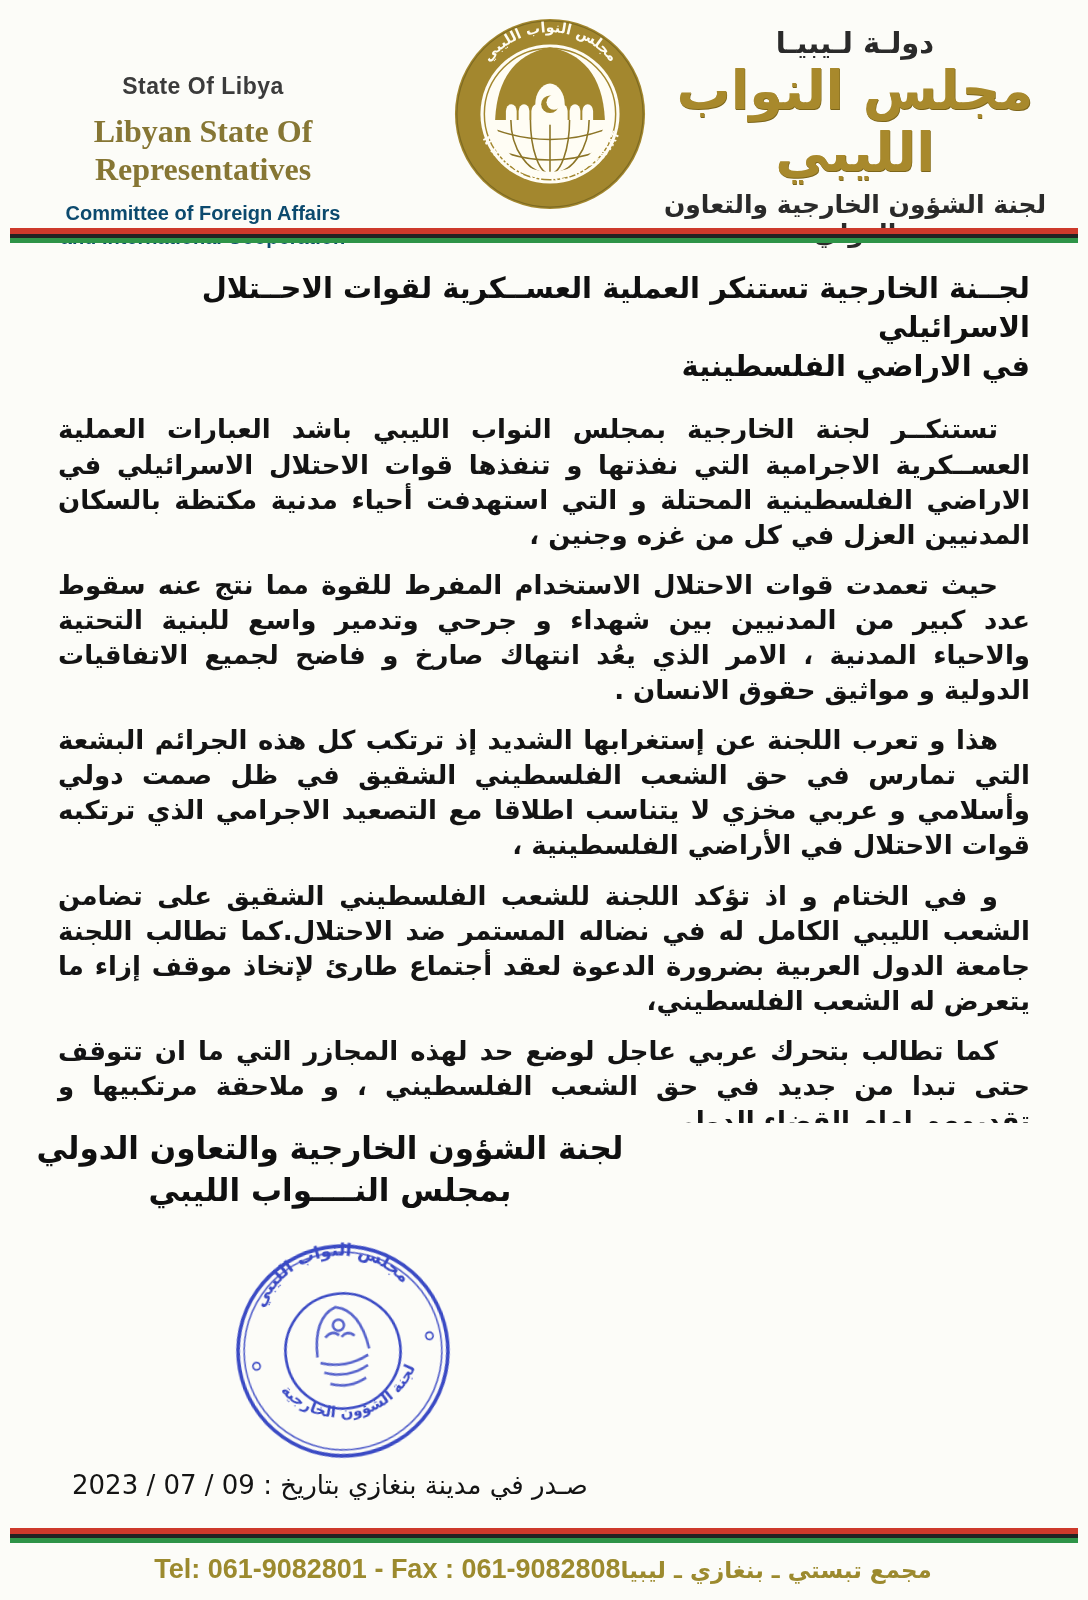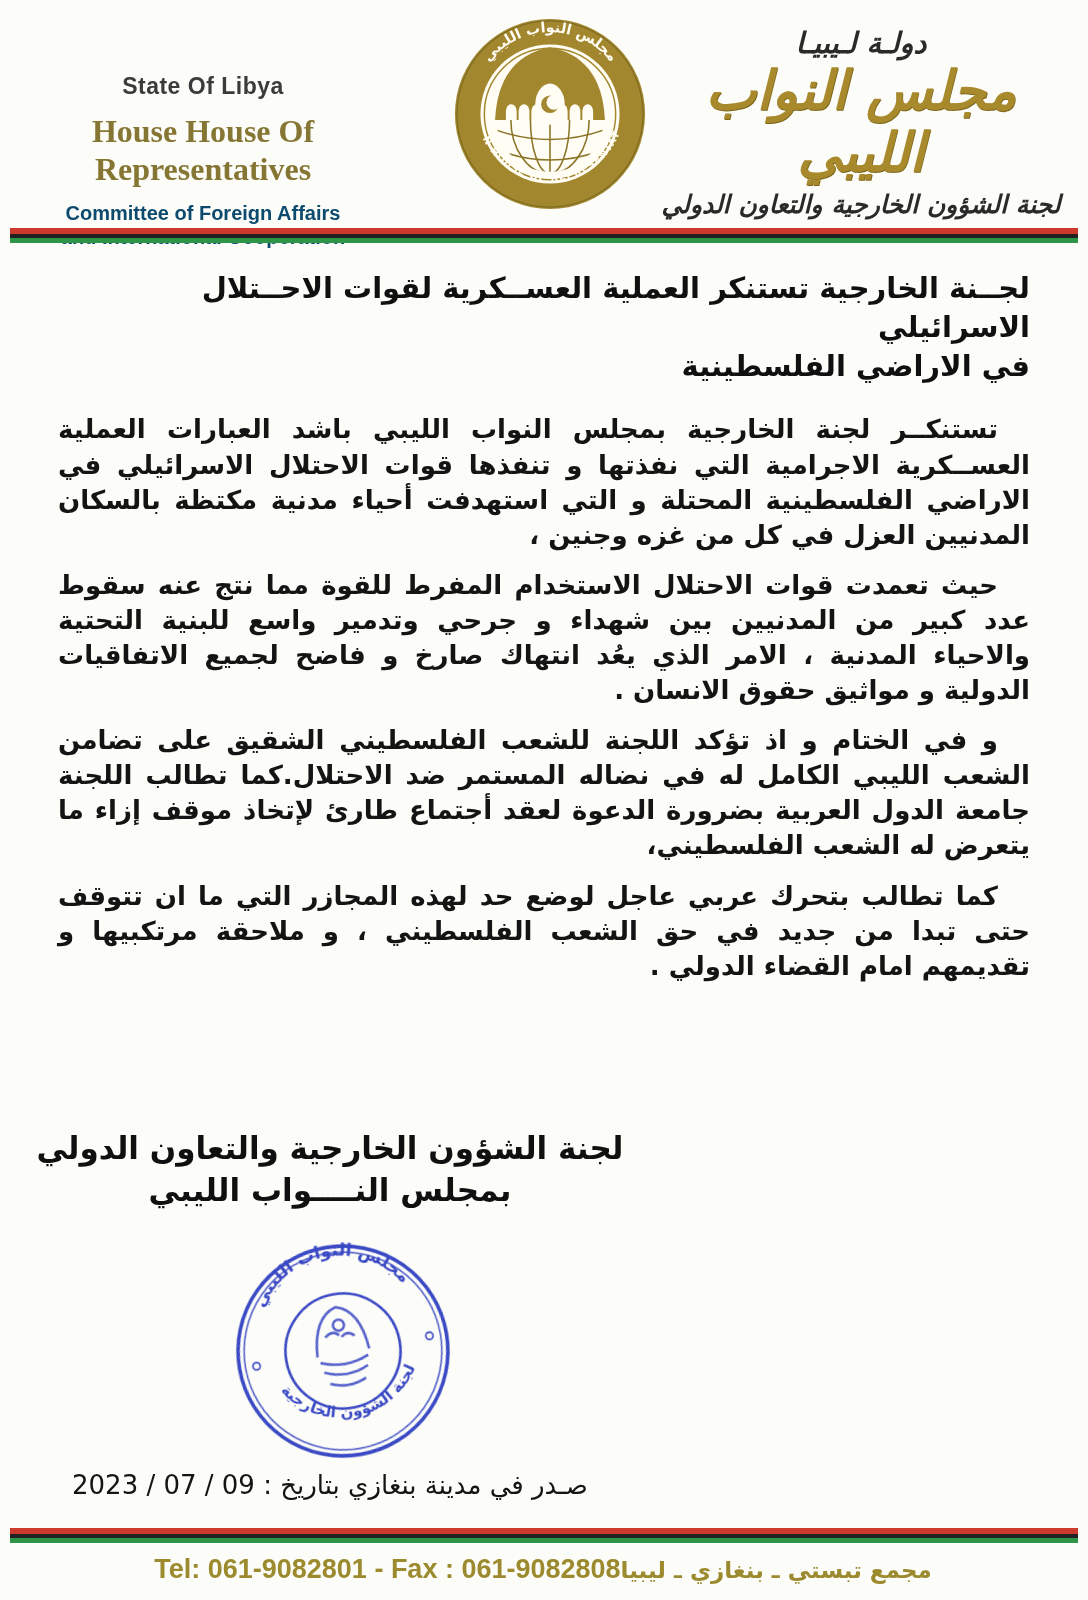--- a/index.html
+++ b/index.html
@@ -14,21 +14,21 @@
   .hdr { position:relative; height:228px; }
   .hdr-left { position:absolute; left:48px; top:40px; width:310px; text-align:center;
               font-family:"Liberation Sans", sans-serif;margin-top:33px; }
   .state   { font-size:23px; font-weight:bold; color:#3b3b3b; letter-spacing:.5px; }
   .house   { font-family:"Liberation Serif", serif; font-size:32px; font-weight:bold;
              color:var(--olive,#867634); line-height:1.18; margin-top:13px; }
   .comm-en { font-size:20px; font-weight:bold; color:#0c4a6e; line-height:1.2; margin-top:12px; }
 
   .hdr-logo { position:absolute; left:452px; top:16px; width:196px; height:196px; }
 
-  .hdr-right { position:absolute; right:22px; top:26px; width:410px; text-align:center; direction:rtl;font-style:italic; }
+  .hdr-right { position:absolute; right:28px; top:26px; width:410px; text-align:center; direction:rtl; }
   .country { font-size:29px; font-weight:bold; color:#2a2a2a; letter-spacing:1px; }
   .callig  { font-size:54px; font-weight:bold; color:var(--gold,#a8892c); line-height:1.15;
              margin-top:0px; text-shadow:0.6px 0.6px 0 #7c651a; }
   .comm-ar { font-size:25px; font-weight:bold; color:#2a2a2a; margin-top:6px; }
 
   
   .flagbar { position:relative; margin:0 10px; }
   .flagbar .r { height:6px; background:var(--flag-red,#cd392b); }
   .flagbar .b { height:4px; background:var(--flag-black,#222222); }
   .flagbar .g { height:5px; background:var(--flag-green,#2e9448); }
@@ -67,21 +67,21 @@
 </head>
 <body>
 
 <div class="page">
 
   <div class="hdr">
 
     <div class="hdr-left">
       <div class="state">State Of Libya</div>
       <div class="house">
-        <div>House House Of</div>
+        <div>Libyan State Of</div>
         <div>Representatives</div>
       </div>
       <div class="comm-en">
         <div>Committee of Foreign Affairs</div>
         <div>and International Cooperation</div>
       </div>
     </div>
 
     <svg class="hdr-logo" viewBox="0 0 200 200">
       <defs>
@@ -139,20 +139,21 @@
     <div class="g"></div>
   </div>
 
   <div class="doc">
     <div class="title">
       <div>لجــنة الخارجية تستنكر العملية العســكرية  لقوات الاحــتلال الاسرائيلي</div>
       <div>في الاراضي الفلسطينية</div>
     </div>
     <p class="para first">تستنكــر لجنة الخارجية بمجلس النواب الليبي باشد العبارات العملية العســكرية الاجرامية التي نفذتها و تنفذها قوات الاحتلال الاسرائيلي في الاراضي الفلسطينية المحتلة و التي استهدفت أحياء مدنية مكتظة بالسكان المدنيين العزل في كل من غزه وجنين ،</p>
     <p class="para">حيث تعمدت قوات الاحتلال الاستخدام المفرط للقوة مما نتج عنه سقوط عدد كبير من المدنيين بين شهداء و جرحي وتدمير واسع للبنية التحتية والاحياء المدنية ، الامر الذي يعُد انتهاك صارخ و فاضح لجميع الاتفاقيات الدولية و مواثيق حقوق الانسان .</p>
+    <p class="para">هذا و تعرب اللجنة عن إستغرابها الشديد إذ ترتكب كل هذه الجرائم البشعة التي تمارس في حق الشعب الفلسطيني الشقيق  في ظل صمت دولي وأسلامي و عربي مخزي لا يتناسب اطلاقا مع التصعيد الاجرامي الذي ترتكبه قوات الاحتلال في الأراضي الفلسطينية ،</p>
     <p class="para">و في الختام و اذ تؤكد اللجنة للشعب الفلسطيني الشقيق على تضامن الشعب الليبي الكامل له في نضاله المستمر ضد الاحتلال.كما تطالب اللجنة جامعة الدول العربية بضرورة الدعوة لعقد أجتماع طارئ لإتخاذ موقف إزاء ما يتعرض له الشعب الفلسطيني،</p>
     <p class="para">كما تطالب بتحرك عربي عاجل لوضع حد لهذه المجازر التي ما ان تتوقف حتى تبدا من جديد  في حق الشعب الفلسطيني ، و ملاحقة مرتكبيها و تقديمهم امام القضاء الدولي .</p>
   </div>
 
   <div class="sig">
     <div>لجنة الشؤون الخارجية والتعاون الدولي</div>
     <div>بمجلس النــــواب الليبي</div>
   </div>
 
   <svg class="stamp" viewBox="0 0 224 224">

